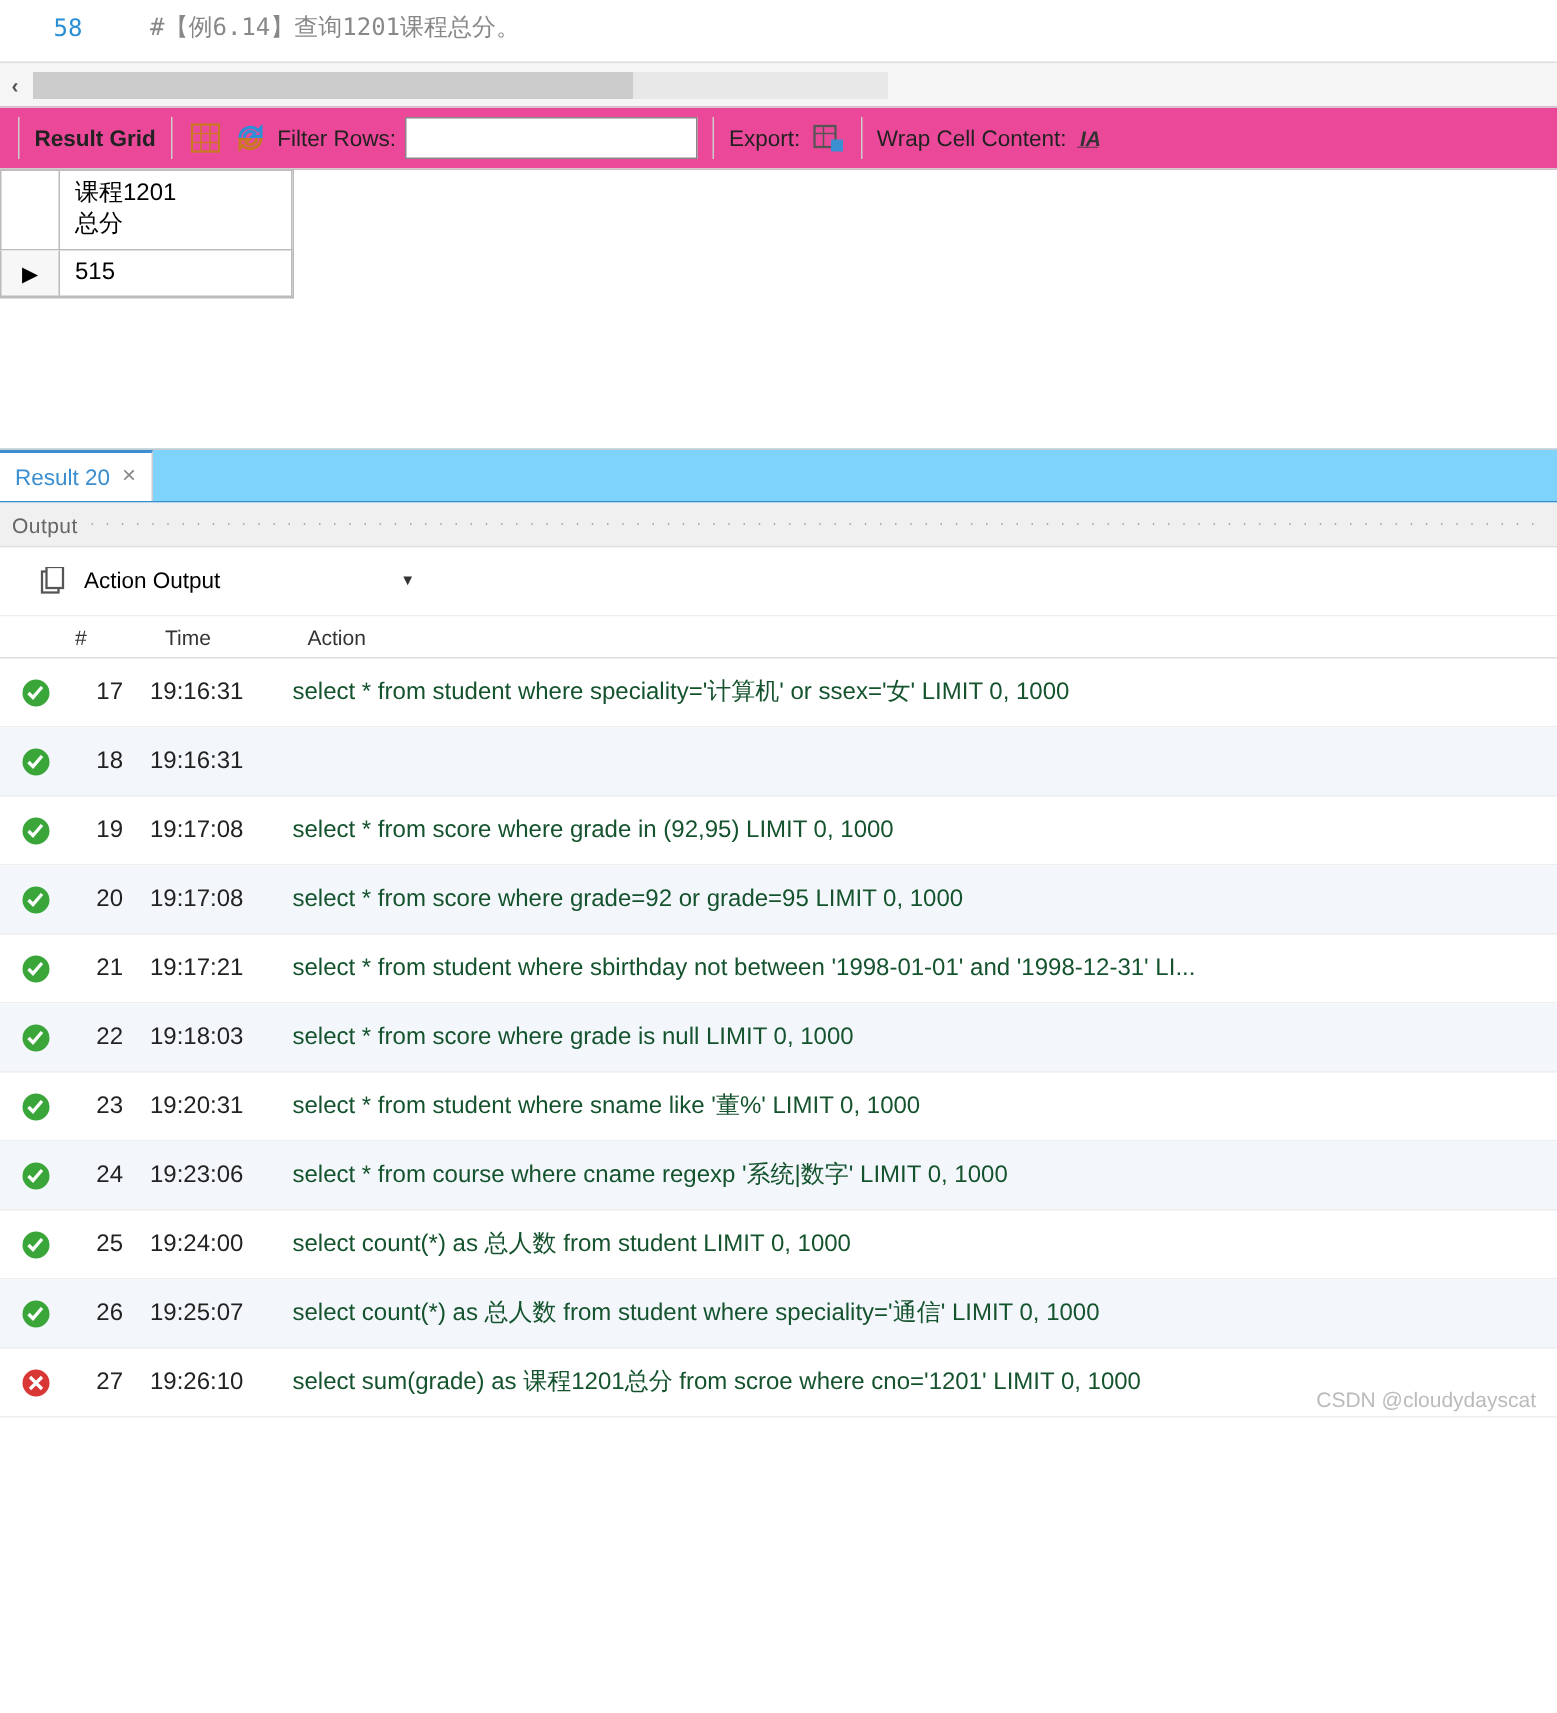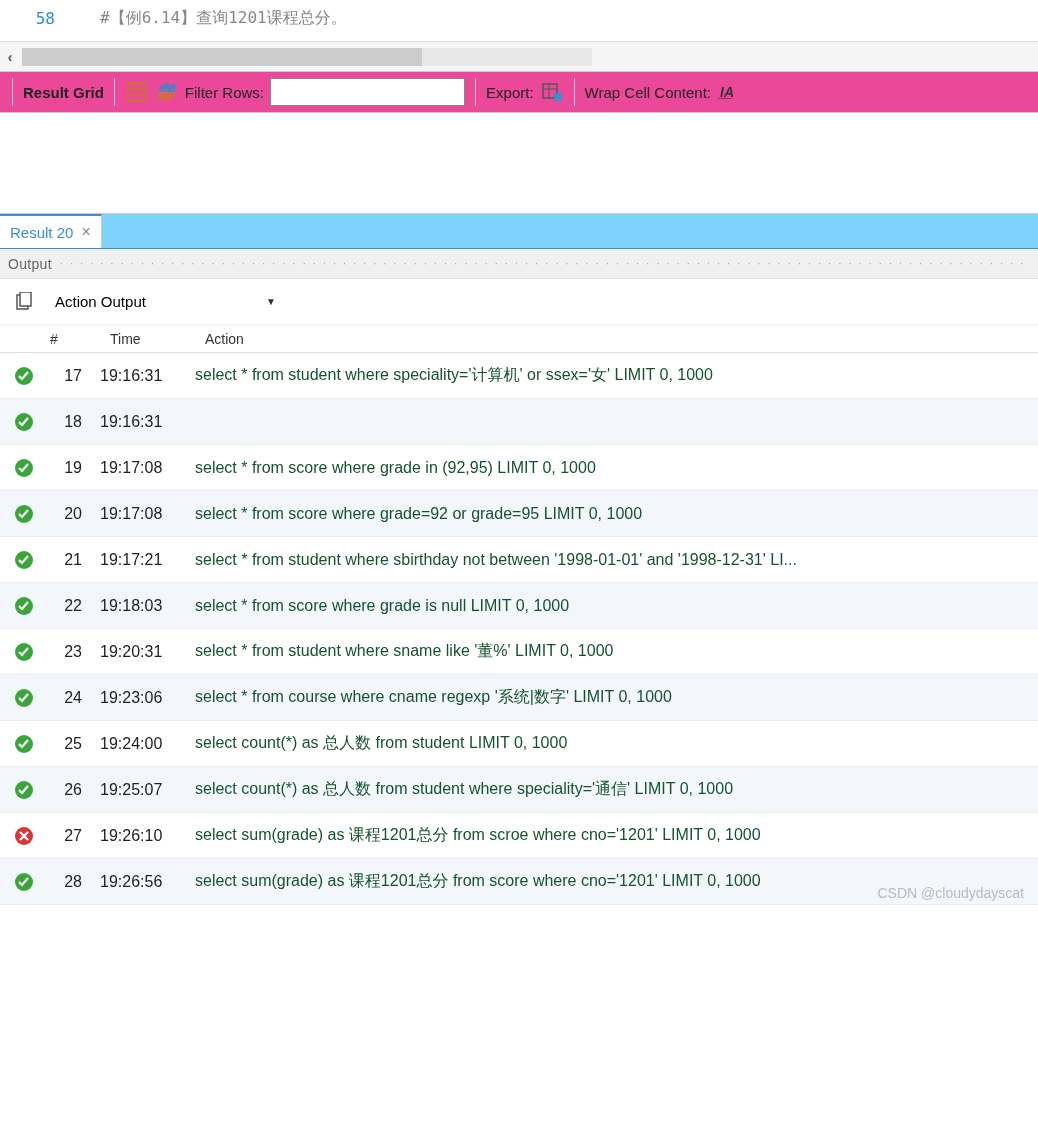--- a/index.html
+++ b/index.html
@@ -29,21 +29,21 @@
 .rt-handle { width: 40px; border-left: 1px solid #bbb; border-right: 1px solid #bbb; border-bottom: 1px solid #bbb; background: #f7f7f7; display: flex; align-items: center; justify-content: center; font-size: 14px; }
 .rt-cell { width: 155px; border-bottom: 1px solid #bbb; border-right: 1px solid #bbb; padding: 5px 10px; text-align: left; font-size: 16px; line-height: 1.3; }
 .rt-header { background: #fff; }
 .result-area { background: #fff; height: 100px; }
 .tabs { display: flex; align-items: center; height: 36px; border-top: 1px solid #ccc; border-bottom: 1px solid #3b8ed0; background: #7dd3fc; }
 .tab { display: flex; align-items: center; height: 100%; padding: 0 10px; gap: 8px; background: #fff; border-top: 2px solid #3b8ed0; border-right: 1px solid #ccc; }
 .tab-label { color: #3b8ed0; font-size: 15px; }
 .tab-close { color: #888; font-size: 16px; cursor: pointer; }
 .output-header { display: flex; align-items: center; height: 30px; background: #f0f0f0; padding: 0 8px; color: #666; font-size: 14px; border-bottom: 1px solid #ddd; letter-spacing: 0.3px; }
 .output-header .dots { flex: 1; color: #999; overflow: hidden; white-space: nowrap; margin-left: 8px; font-size: 10px; letter-spacing: 2px; }
-.output-controls { display: flex; align-items: center; height: 46px; padding: 0 12px; background: #fff; gap: 10px; border-bottom: 1px solid #eee; }
+.output-controls { display: flex; align-items: center; height: 46px; padding: 0 23px; background: #fff; border-bottom: 1px solid #eee; }
 .output-select { display: flex; align-items: center; gap: 120px; padding: 3px 8px; border: 1px solid transparent; font-size: 15px; cursor: pointer; }
 .drop-caret { font-size: 10px; color: #333; }
 .log-header { display: flex; align-items: center; height: 28px; background: #fff; border-bottom: 1px solid #ddd; padding-left: 40px; }
 .lh-status { width: 10px; }
 .lh-num { width: 60px; font-size: 14px; color: #333; padding-right: 10px; }
 .lh-time { width: 95px; font-size: 14px; color: #333; }
 .lh-action { flex: 1; font-size: 14px; color: #333; }
 .log-row { display: flex; align-items: center; height: 46px; border-bottom: 1px solid #eee; padding-left: 8px; }
 .log-row.alt { background: #f3f7fb; }
 .status-icon { width: 32px; display: flex; justify-content: center; }
@@ -113,20 +113,31 @@
   <div class="sep"></div>
   <span class="tb-label">Wrap Cell Content:</span>
   <span class="tb-icon">
     <svg width="22" height="22">
           <text x="2" y="16" font-size="14" fill="#333" font-weight="bold">I̲A̲</text>
         </svg>
   </span>
 </div>
 
 
+<div class="result-table">
+  <div class="rt-row">
+    <div class="rt-handle rt-header"></div>
+    <div class="rt-cell rt-header" style="white-space:pre-line;">课程1201
+总分</div>
+  </div>
+  <div class="rt-row">
+    <div class="rt-handle">▶</div>
+    <div class="rt-cell">515</div>
+  </div>
+</div>
 
 <div class="result-area"></div>
 
 
 <div class="tabs">
   <div class="tab">
     <span class="tab-label">Result 20</span>
     <span class="tab-close">×</span>
   </div>
 </div>
@@ -274,28 +285,17 @@
         <div class="status-icon status-err">
           <svg width="20" height="20">
             <circle cx="10" cy="10" r="9"></circle>
             <path d="M6 6l8 8M14 6l-8 8" stroke="#fff" stroke-width="2.2"></path>
           </svg>
         </div>
         <div class="log-num">27</div>
         <div class="log-time">19:26:10</div>
         <div class="log-action">select sum(grade) as 课程1201总分 from scroe where cno='1201' LIMIT 0, 1000</div>
       </div>
-      <div class="log-row alt">
-        <div class="status-icon status-ok">
-          <svg width="20" height="20">
-            <circle cx="10" cy="10" r="9"></circle>
-            <path d="M5 10l3 3 6-7" stroke="#fff" stroke-width="2.2" fill="none"></path>
-          </svg>
-        </div>
-        <div class="log-num">28</div>
-        <div class="log-time">19:26:56</div>
-        <div class="log-action">select sum(grade) as 课程1201总分 from score where cno='1201' LIMIT 0, 1000</div>
-      </div>
     </div>
 
 <div class="watermark">CSDN @cloudydayscat</div>
 
 </div>
 
 </body></html>

